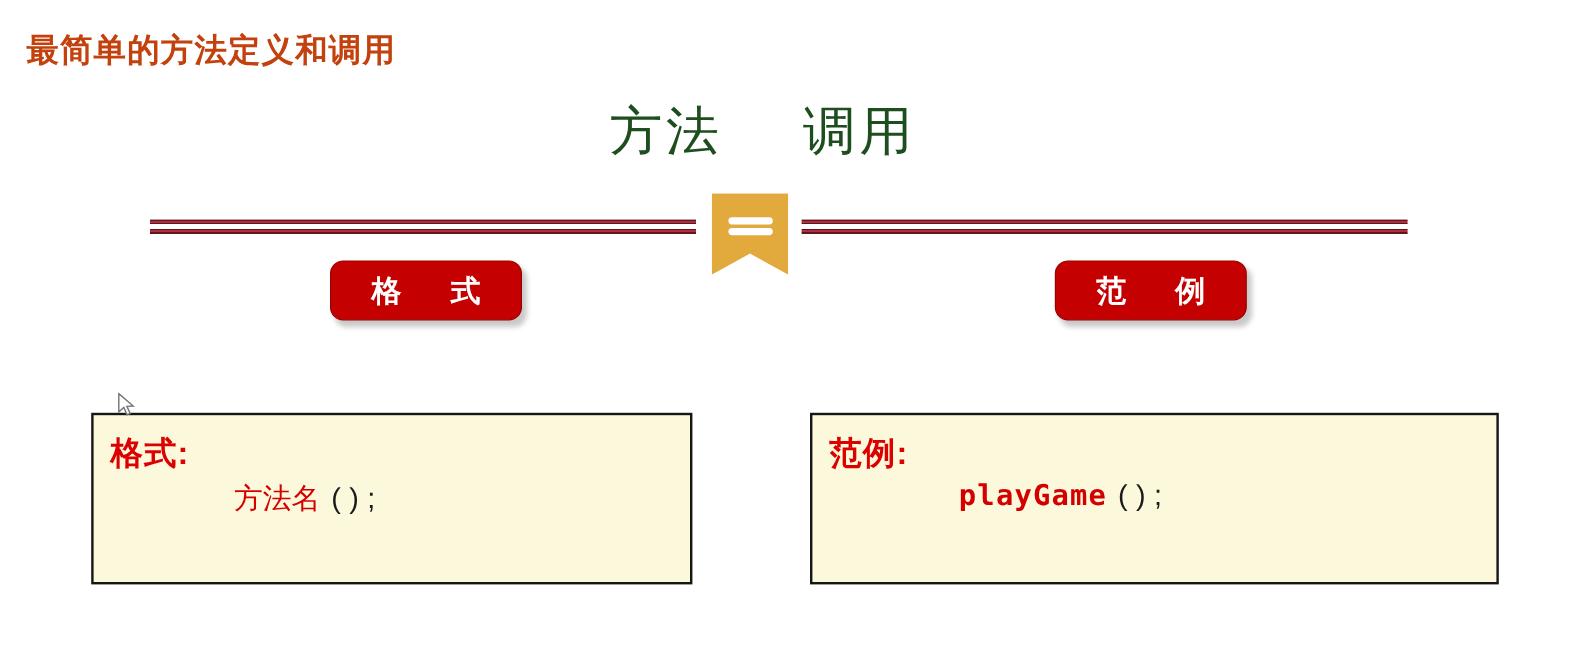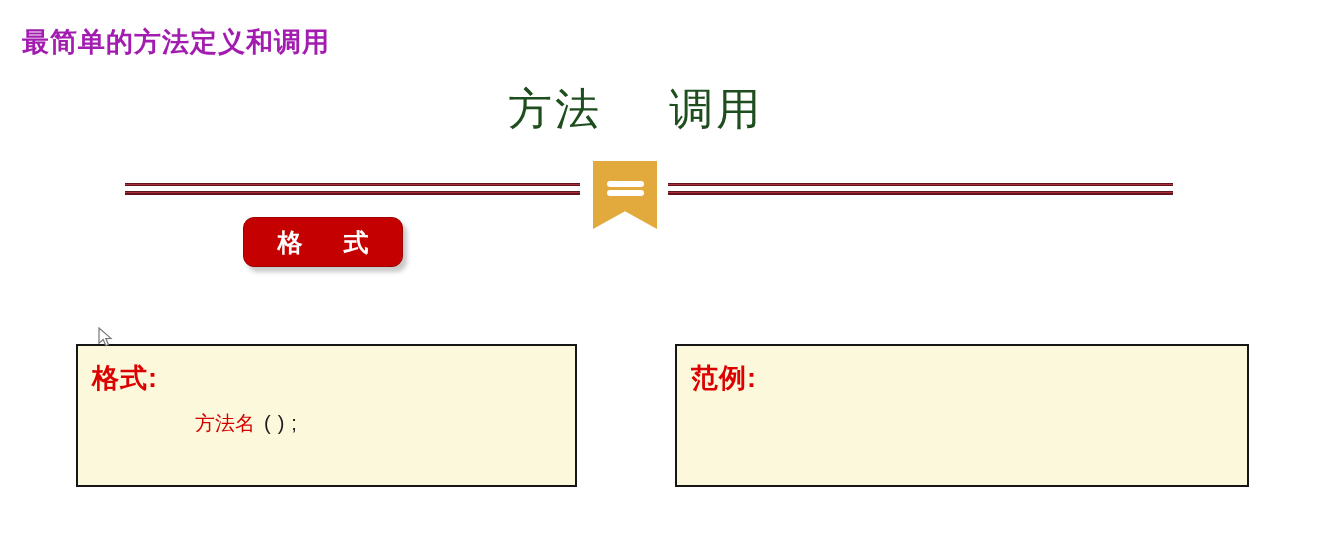--- a/index.html
+++ b/index.html
@@ -3,21 +3,21 @@
 <meta charset="utf-8">
 <style>
   * { margin:0; padding:0; box-sizing:border-box; }
   body { font-family:"Liberation Sans", sans-serif; background:#ffffff; }
   .slide {
     position:relative; width:1322px; height:558px;
     background:#ffffff; overflow:hidden;
   }
   .page-heading {
     position:absolute; left:22px; top:24px;
-    font-size:27px; font-weight:bold; color:#a21caf;
+    font-size:27px; font-weight:bold; color:#c2410c;
     letter-spacing:1px;
   }
   .main-title {
     position:absolute; left:508px; top:80px;
     font-size:44px; font-weight:normal; color:#1e4d1e;
     word-spacing:52px; letter-spacing:3px;
   }
   
   .divider-line {
     position:absolute; top:183px; height:12px;
@@ -39,37 +39,37 @@
   }
   .bookmark .bar1 { top:20px; }
   .bookmark .bar2 { top:29px; }
   
   .pill-btn {
     position:absolute; top:217px; width:160px; height:50px;
     background:#c40000; border:1px solid #9c0000; border-radius:11px;
     box-shadow:4px 5px 4px rgba(100,100,100,0.35);
     color:#ffffff; font-weight:bold; font-size:25px;
     display:flex; align-items:center; justify-content:center;
-    word-spacing:34px; cursor:pointer;
+    word-spacing:34px; cursor:pointer;margin-left:32px;
   }
   .btn-format  { left:243px; }
   .btn-example { left:847px; }
   
   .panel {
     position:absolute; top:344px; height:143px;
     background:#fbf8dc; border:2px solid #161616;
   }
   .panel-format  { left:76px;  width:501px; }
   .panel-example { left:675px; width:574px; }
   .panel-heading {
     position:absolute; left:14px; top:14px;
     font-size:27px; font-weight:bold; color:#dd0000;
     letter-spacing:1px;
   }
-  .code-line { position:absolute; top:64px; font-size:20px; white-space:nowrap; }
+  .code-line { position:absolute; top:53px; font-size:24px; white-space:nowrap; }
   .panel-format  .code-line { left:117px; }
   .panel-example .code-line { left:122px; }
   .code-name { color:#d40000; }
   .panel-example .code-name {
     font-family:"DejaVu Sans Mono", monospace; font-weight:bold; letter-spacing:1px;
   }
   .code-suffix { color:#1a1a1a; letter-spacing:7px; margin-left:9px; }
   
   .cursor { position:absolute; left:98px; top:327px; }
 </style>
@@ -84,29 +84,33 @@
 
   <div class="divider-line line-left"></div>
   <div class="divider-line line-right"></div>
 
   <div class="bookmark">
     <span class="bar bar1"></span>
     <span class="bar bar2"></span>
   </div>
 
   <div class="pill-btn btn-format">格 式</div>
+  <div class="pill-btn btn-example">范 例</div>
 
   <div class="panel panel-format">
     <div class="panel-heading">格式:</div>
     <div class="code-line">
       <span class="code-name">方法名</span><span class="code-suffix">();</span>
     </div>
   </div>
 
   <div class="panel panel-example">
     <div class="panel-heading">范例:</div>
+    <div class="code-line">
+      <span class="code-name">playGame</span><span class="code-suffix">();</span>
+    </div>
   </div>
 
   <svg class="cursor" width="15" height="21" viewBox="0 0 15 21">
     <path d="M1,1 L1,16.2 L5.2,12.6 L7.8,18.6 L10.4,17.5 L7.8,11.6 L13,11.4 Z" fill="#ffffff" stroke="#777777" stroke-width="1.2"></path>
   </svg>
 
 </div>
 
 </body></html>

